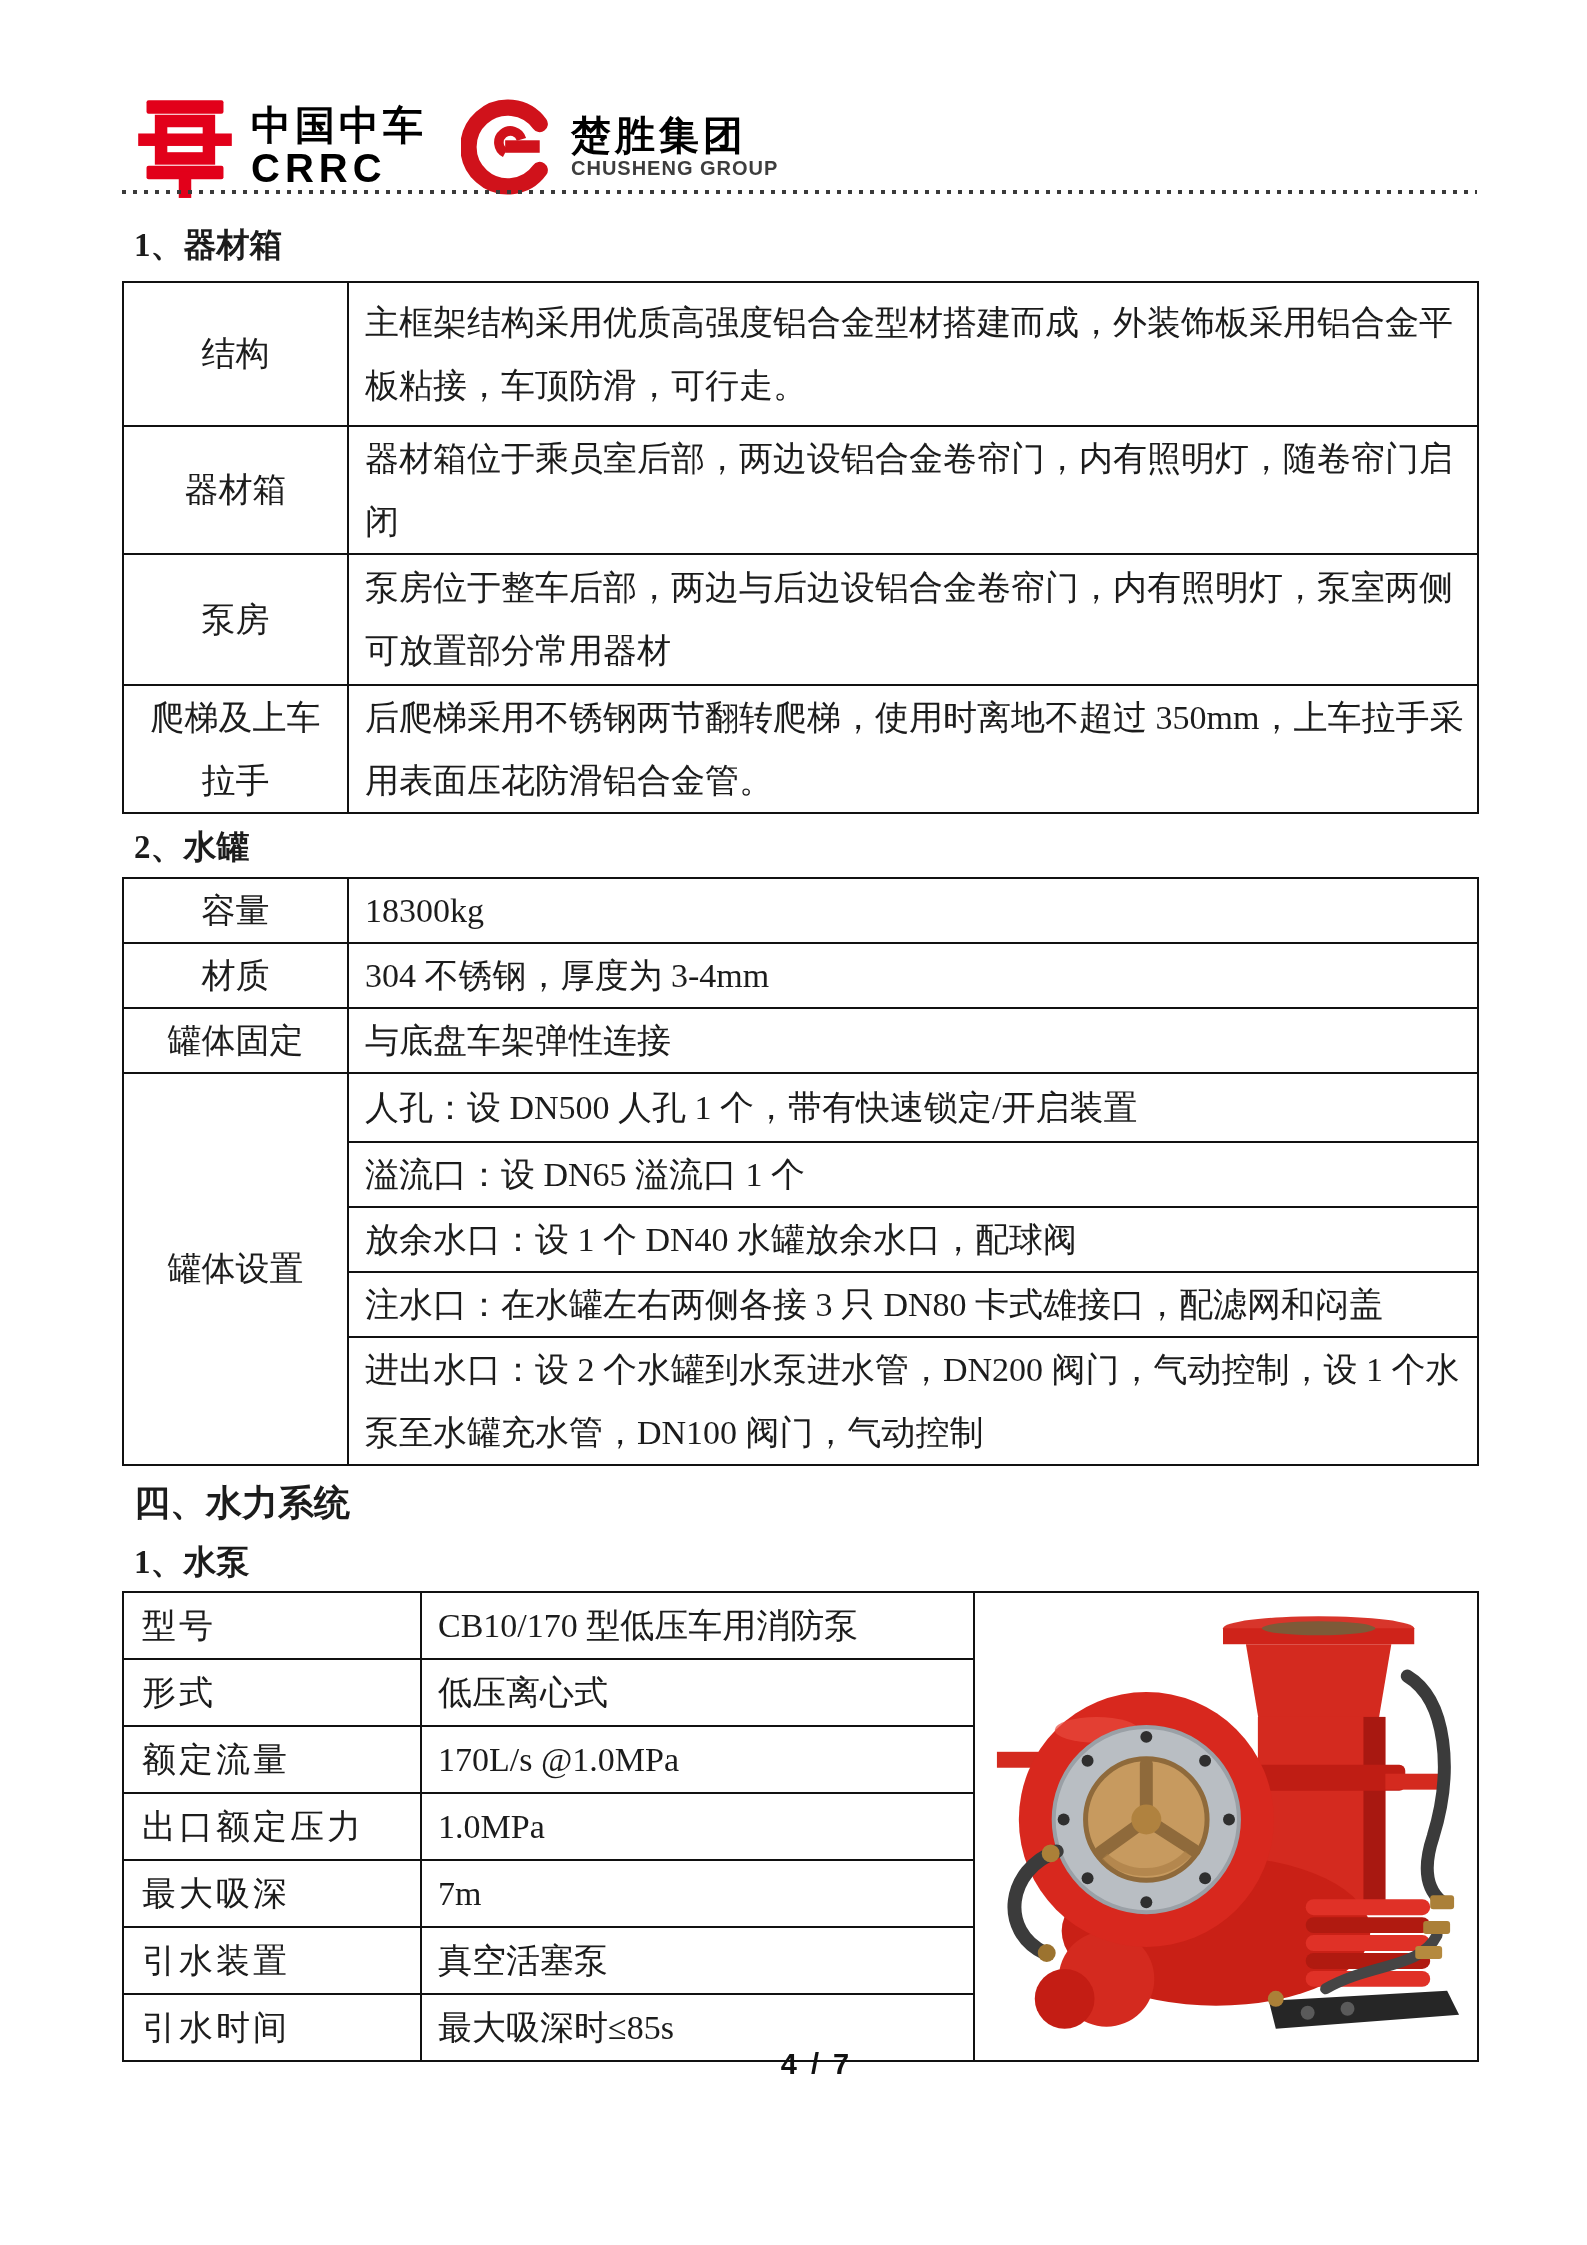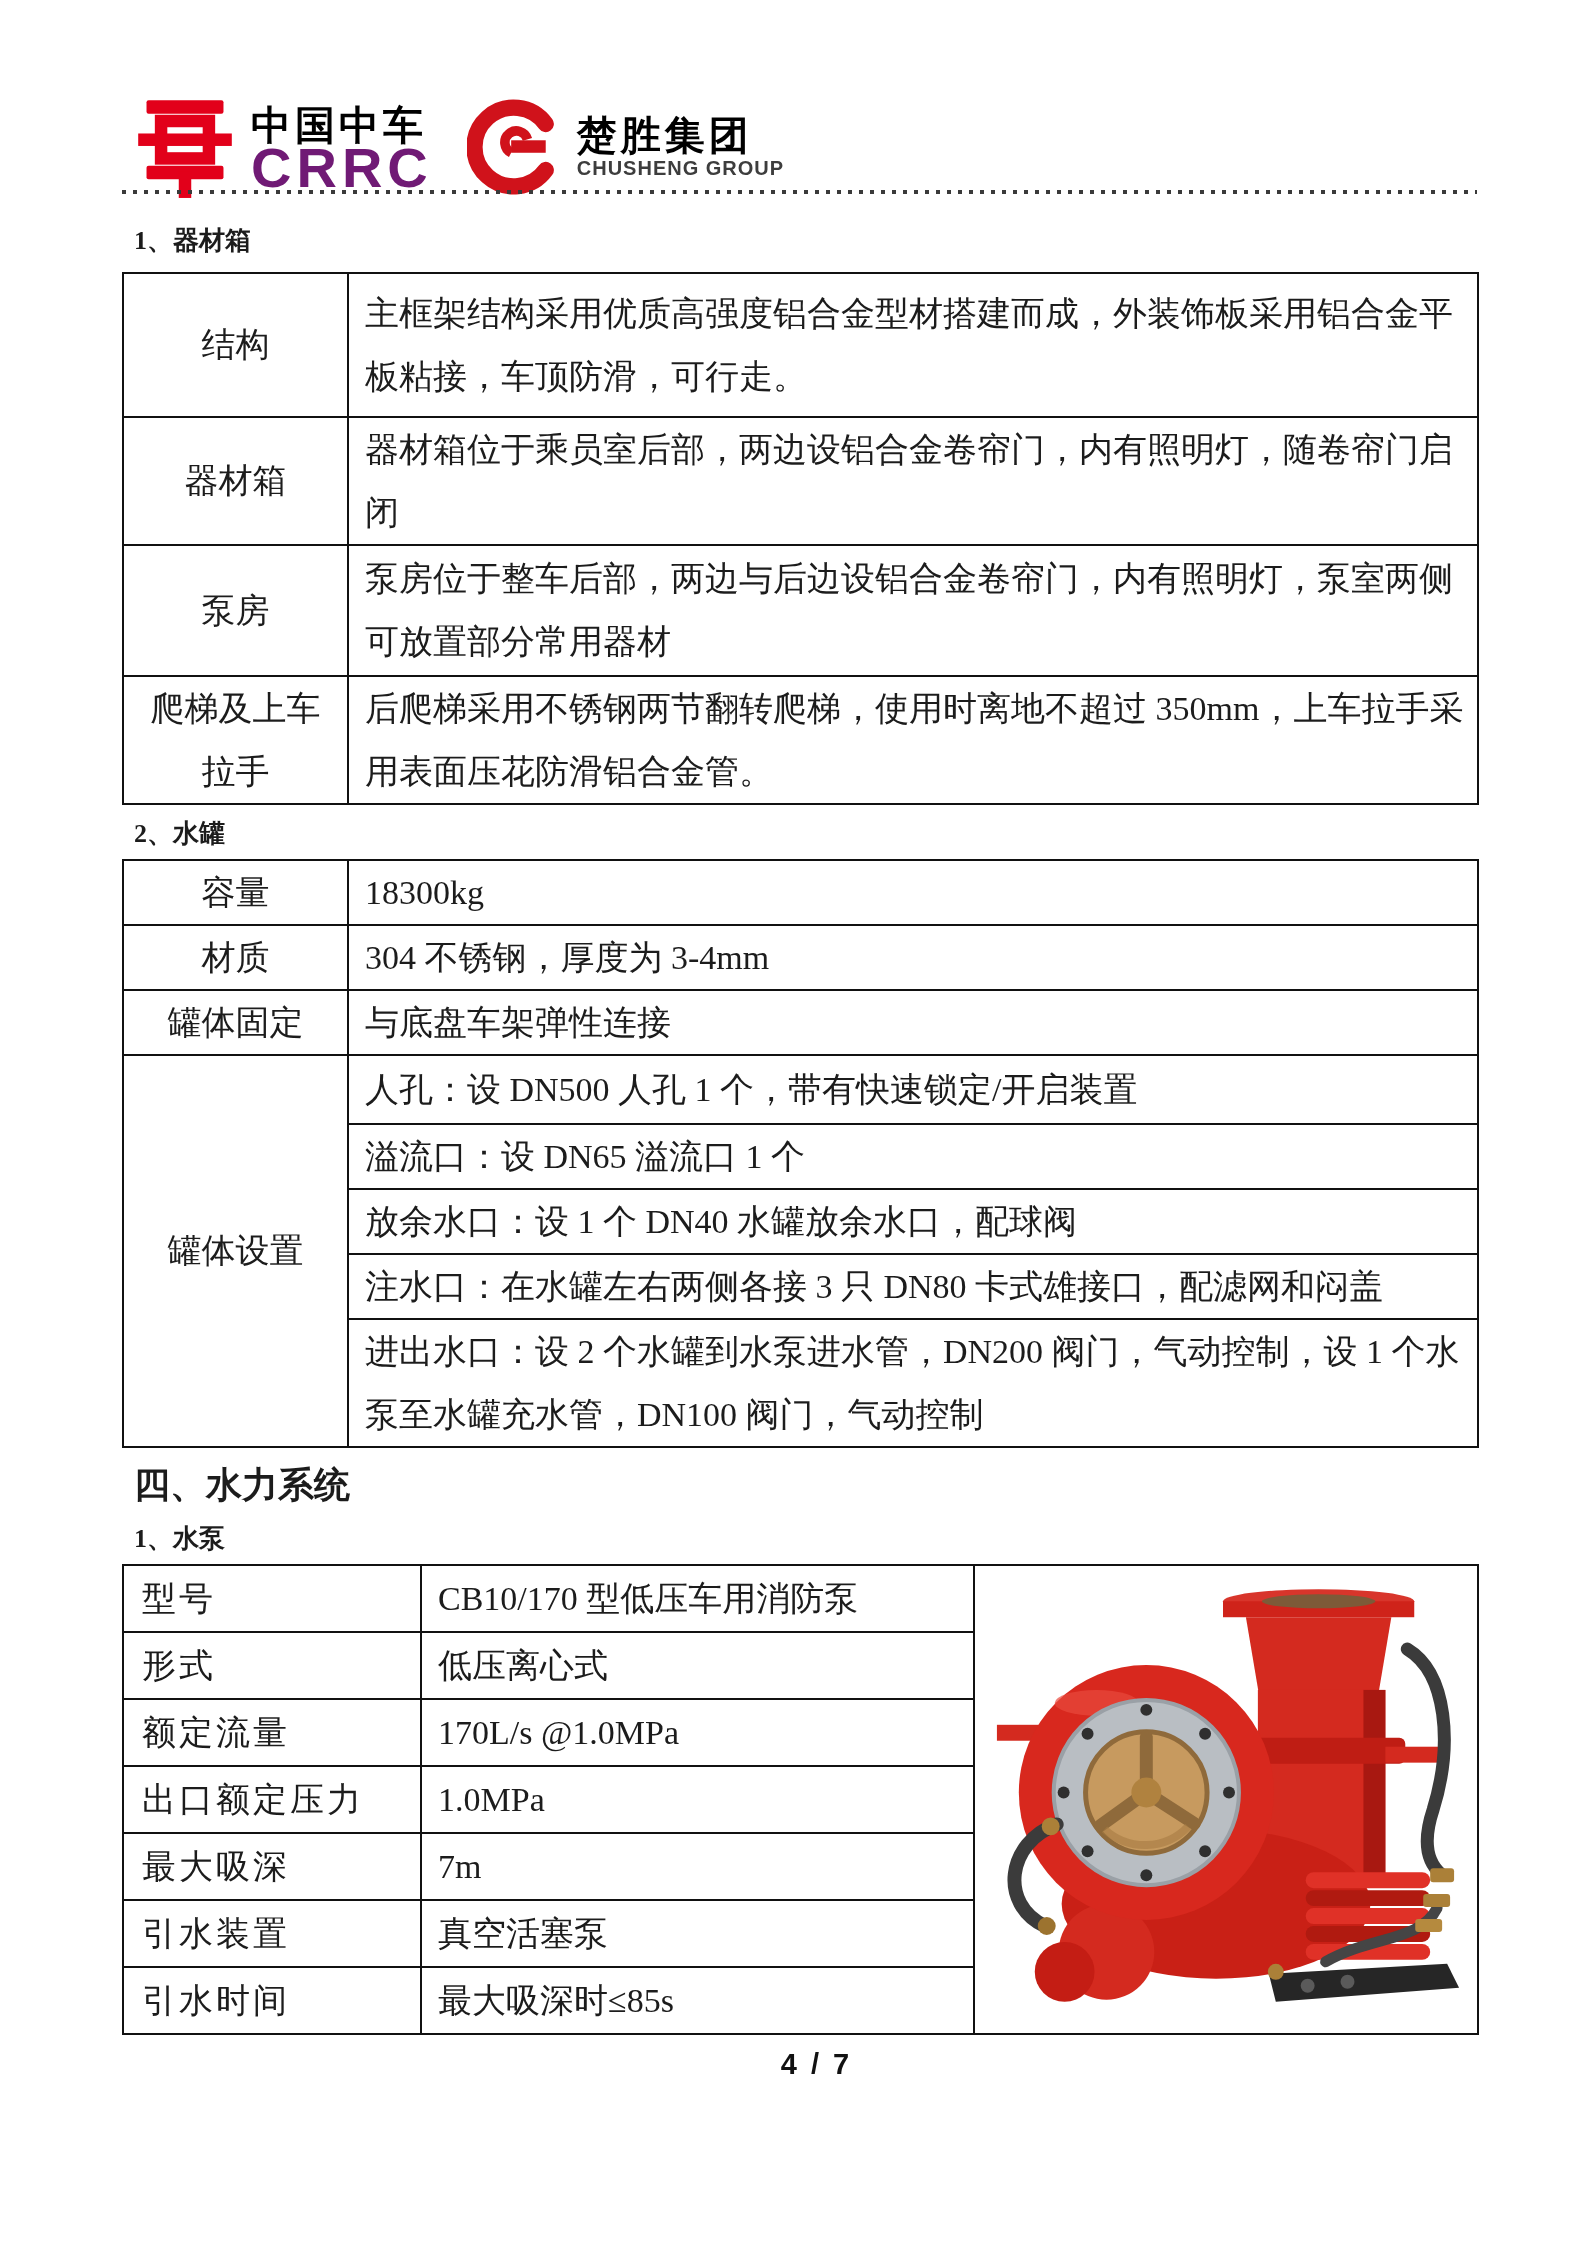--- a/index.html
+++ b/index.html
@@ -5,30 +5,30 @@
   html,body{margin:0;padding:0;background:#888;}
   .page{position:relative;width:1587px;height:2245px;background:#ffffff;margin:0 auto;
         font-family:"Liberation Serif","DejaVu Serif",serif;color:#1c1c1c;overflow:hidden;}
 
   
   .hdr{position:absolute;left:133px;top:95px;display:flex;align-items:center;gap:34px;}
   .logo{display:flex;align-items:center;gap:14px;}
   .logo svg{display:block;}
   .logo-text .cn{font-weight:bold;font-size:40px;line-height:42px;letter-spacing:4px;color:#000000;
                  font-family:"Liberation Sans","DejaVu Sans",sans-serif;}
-  .logo-text .en-big{font-weight:bold;font-size:56px;line-height:44px;letter-spacing:5px;color:#701a75;
+  .logo-text .en-big{font-weight:bold;font-size:40px;line-height:44px;letter-spacing:5px;color:#000000;
                  font-family:"Liberation Sans","DejaVu Sans",sans-serif;}
   .logo-text .en-small{font-weight:bold;font-size:20px;line-height:24px;letter-spacing:1px;color:#3d3d3d;
                  font-family:"Liberation Sans","DejaVu Sans",sans-serif;}
   .dotted-rule{position:absolute;left:122px;top:190px;width:1355px;height:4px;
                background:repeating-linear-gradient(to right,#3a3a3a 0 4px,transparent 4px 11px);}
 
   
   .content{position:absolute;left:122px;top:0;width:1355px;}
-  h2{font-size:26px;font-weight:bold;margin:0;line-height:1.3;padding-left:12px;}
+  h2{font-size:33px;font-weight:bold;margin:0;line-height:1.3;padding-left:12px;}
   h2.s1{margin-top:224px;}
   h2.s2{margin-top:12px;}
   h2.s4{margin-top:14px;font-size:36px;}
   h2.s4_1{margin-top:14px;}
 
   table.spec{border-collapse:collapse;table-layout:fixed;width:1355px;margin-top:14px;}
   table.spec.t2{margin-top:8px;}
   table.spec.t3{margin-top:8px;}
   .spec td{border:2px solid #111;font-size:34px;line-height:63px;vertical-align:middle;
            overflow:hidden;}

